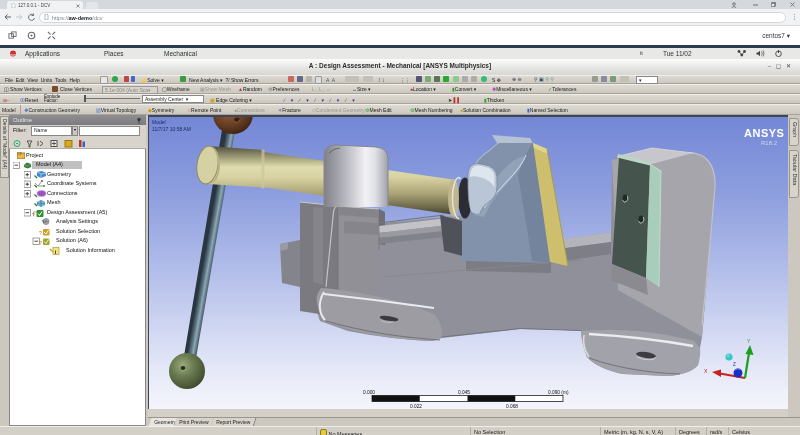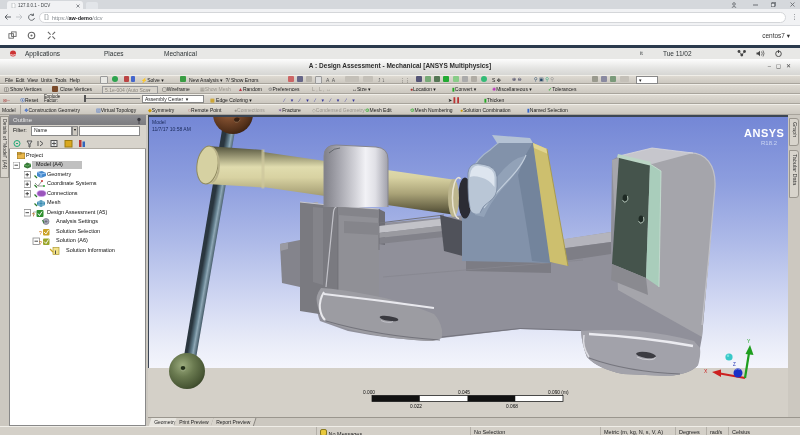--- a/index.html
+++ b/index.html
@@ -42,21 +42,21 @@
 
 #lefttabstrip{left:0;top:115px;width:9px;height:311px;background:#ccc8c0;}
 #lefttab{left:0px;top:116px;width:9px;height:62px;background:#d8d4cc;border:1px solid #9a968e;box-sizing:border-box;}
 #lefttab span{position:absolute;left:7px;top:2px;display:block;transform:rotate(90deg);transform-origin:0 0;font-size:5px;color:#333;white-space:nowrap;}
 #outline{left:9px;top:115px;width:137px;height:311px;background:#fff;border:1px solid #888;box-sizing:border-box;}
 #ohead{left:9px;top:115px;width:137px;height:9.5px;background:linear-gradient(#8e8e92,#7c7c80);font-size:6px;color:#e4e4e4;padding:1.5px 0 0 4px;box-sizing:border-box;}
 #ofilter{left:9px;top:124.5px;width:137px;height:12.5px;background:#d8d4cc;}
 #oicons{left:9px;top:137px;width:137px;height:12px;background:#d8d4cc;border-bottom:1px solid #b0aca4;box-sizing:border-box;}
 .tr{position:absolute;font-size:5.5px;color:#111;white-space:nowrap;height:9px;}
 #splitter{left:146px;top:115px;width:2px;height:311px;background:#ccc8c0;}
-#viewport{left:148px;top:115px;width:640px;height:253px;background:linear-gradient(#7487d6,#8c9dde 25%,#aebae8 50%,#d4daf3 75%,#e9ecf8 90%,#f4f5fc);border-top:2px solid #3c4654;border-left:1px solid #3c4654;box-sizing:border-box;}
+#viewport{left:148px;top:115px;width:640px;height:294px;background:linear-gradient(#7487d6,#8c9dde 25%,#aebae8 50%,#d4daf3 75%,#e9ecf8 90%,#f4f5fc);border-top:2px solid #3c4654;border-left:1px solid #3c4654;box-sizing:border-box;}
 #rightstrip{left:788px;top:115px;width:12px;height:311px;background:#ccc8c0;}
 .rtab{position:absolute;left:1px;width:10px;background:#d8d4cc;border:1px solid #9a968e;border-radius:0 3px 3px 0;box-sizing:border-box;}
 .rtab span{position:absolute;display:block;transform:rotate(90deg);transform-origin:0 0;font-size:5.5px;color:#333;white-space:nowrap;left:8px;top:3px;}
 
 #tabsrow{left:148px;top:417px;width:652px;height:9px;background:#ccc8c0;border-top:1px solid #9a968e;box-sizing:border-box;}
 .btab{position:absolute;top:0px;height:8px;font-size:5px;color:#222;padding:1px 4px 0 4px;border-right:1px solid #8a8680;transform:skewX(-18deg);background:#d8d4cc;}
 .btab i{display:block;transform:skewX(18deg);font-style:normal;}
 #statusbar{left:0;top:426px;width:800px;height:9px;background:#d4d0c8;border-top:1px solid #f0eee8;box-sizing:border-box;font-size:5.5px;color:#222;}
 .scell{position:absolute;top:0px;height:8px;border-left:1px solid #b4b0a8;padding:1.5px 0 0 3px;box-sizing:border-box;font-size:5.5px;color:#222;white-space:nowrap;line-height:6px;}
 </style>

